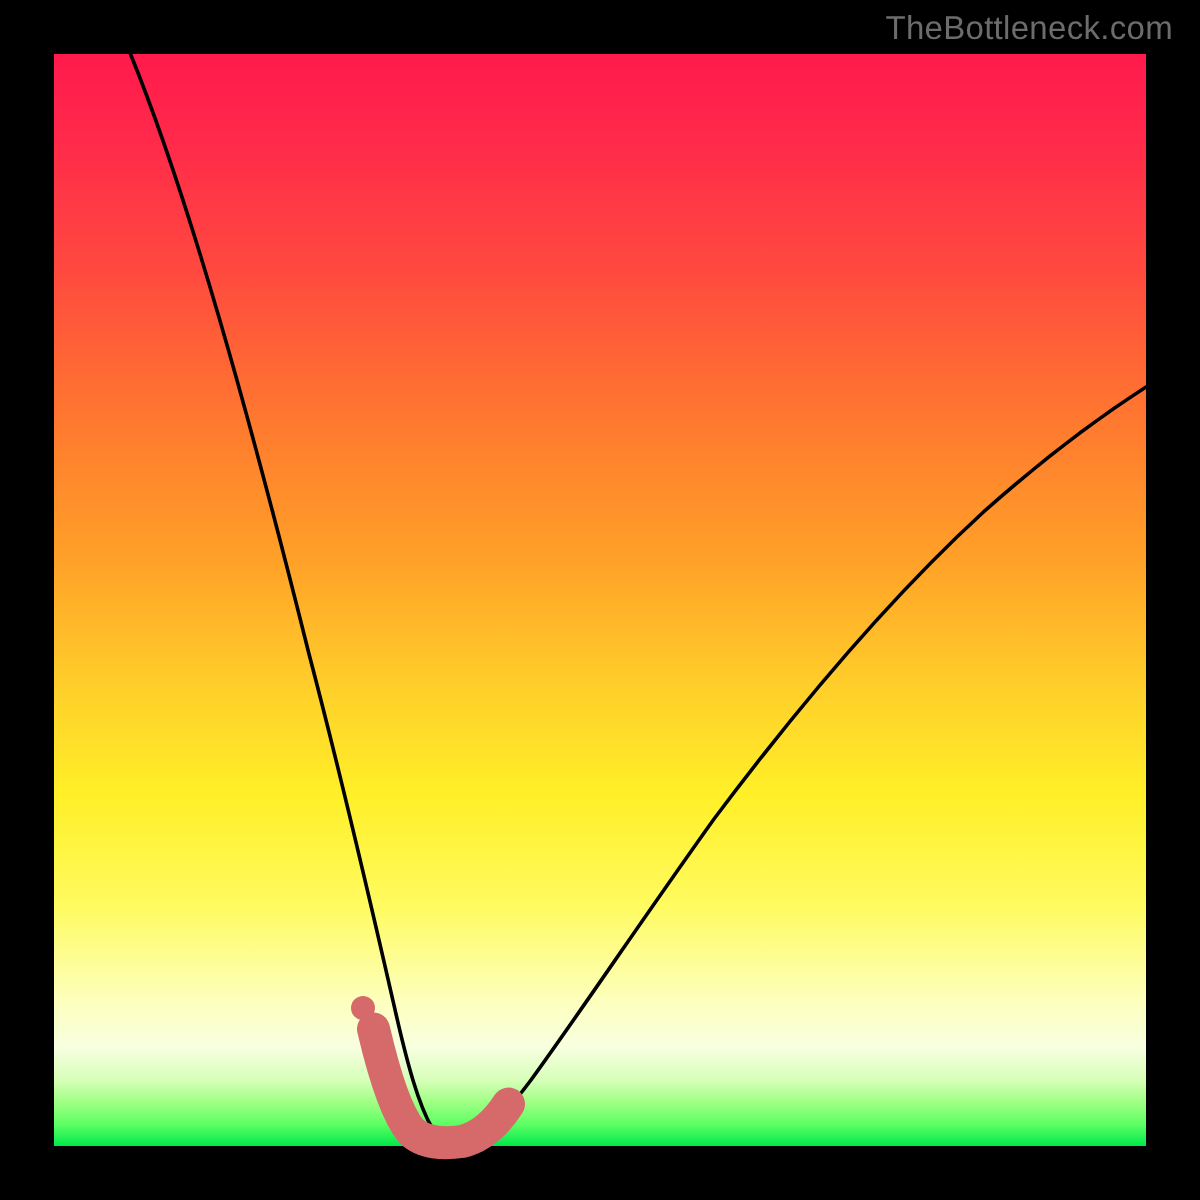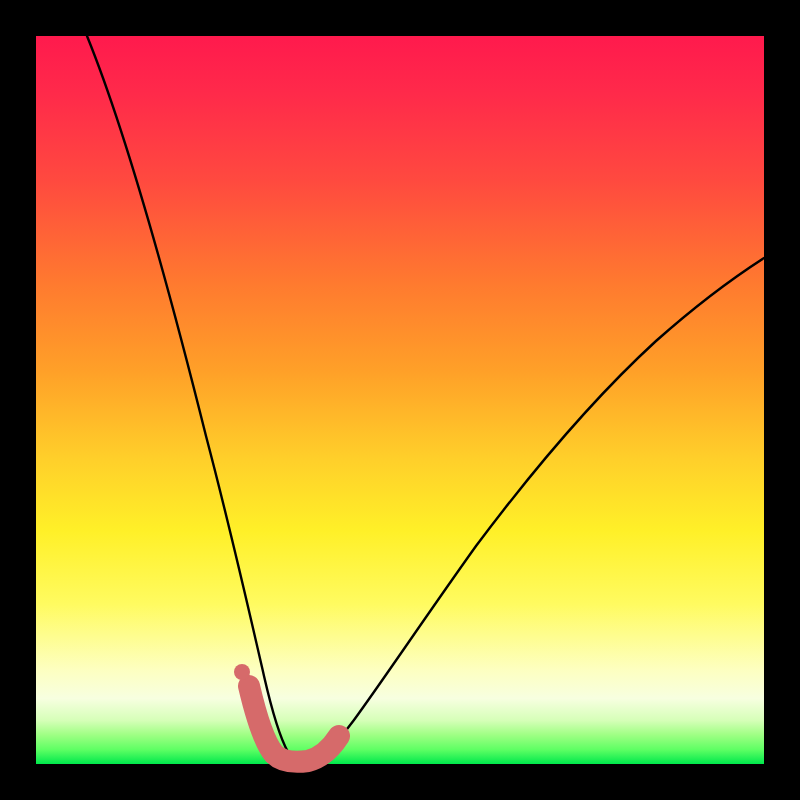--- a/index.html
+++ b/index.html
@@ -80,13 +80,14 @@
              C 665 265, 700 240, 728 222" fill="none" stroke="#000" stroke-width="2.4" stroke-linecap="round"></path>
 
     <path d="M 213 650
              C 220 680, 228 706, 238 718
              C 246 726, 258 727, 272 725
              C 284 722, 294 714, 303 700" fill="none" stroke="#d66a6a" stroke-width="22" stroke-linecap="round"></path>
 
     <circle cx="206" cy="636" r="8" fill="#d66a6a"></circle>
   </svg>
 
+  <div class="watermark">TheBottleneck.com</div>
 </div>
 
 </body></html>

